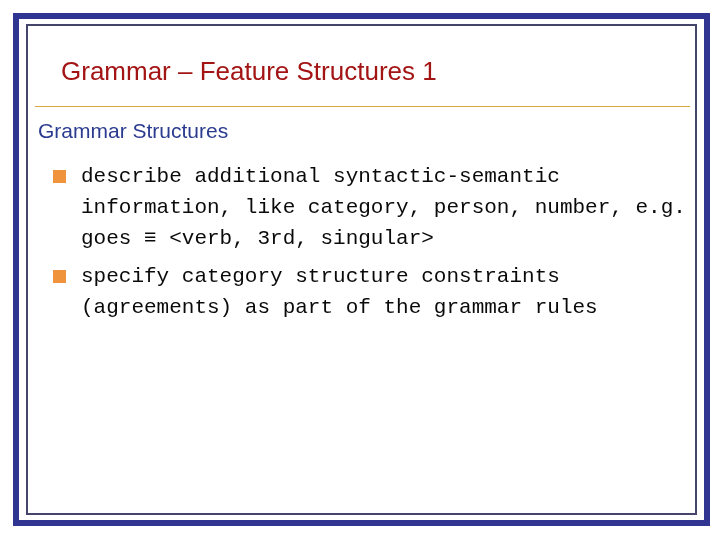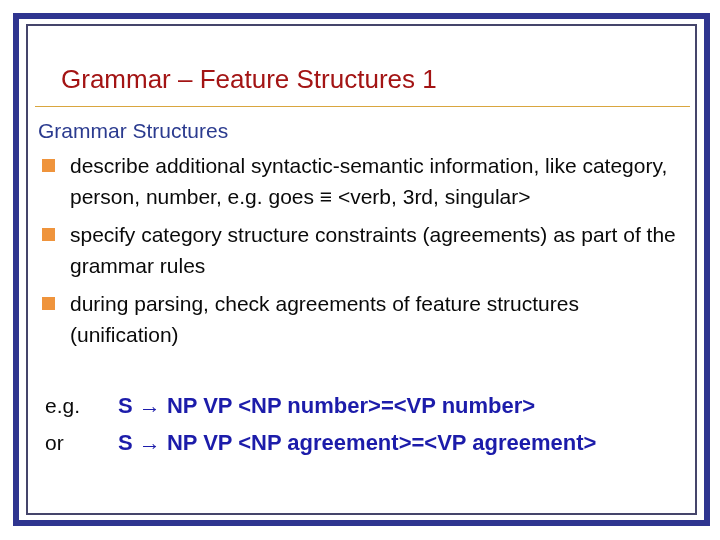--- a/index.html
+++ b/index.html
@@ -32,21 +32,21 @@
     border: 6px solid var(--border_navy);
   }
   .frame-inner {
     position: absolute;
     left: 26px; top: 24px;
     width: 671px; height: 491px;
     border: 2px solid var(--inner_line);
   }
   .slide-title {
     position: absolute;
-    left: 61px; top: 64px;
+    left: 61px; top: 56px;
     font-size: 26px;
     font-weight: normal;
     color: var(--title_red);
     margin: 0;
     white-space: nowrap;
   }
   .title-divider {
     position: absolute;
     left: 35px; top: 106px;
     width: 655px; height: 1px;
@@ -56,22 +56,23 @@
     position: absolute;
     left: 38px; top: 119px;
     font-size: 21px;
     color: var(--heading_blue);
     white-space: nowrap;
   }
   .bullet-list {
     position: absolute;
     left: 40px; top: 150px;
     width: 652px;
-    margin: 0; padding: 0;
+    margin: 11px; padding: 0;
     list-style: none;
+    font-family: Liberation Mono, monospace;
   }
   .bullet-item {
     display: flex;
     align-items: flex-start;
     margin: 0 0 7px 0;
   }
   .bullet-icon {
     flex: none;
     width: 13px; height: 13px;
     margin: 9px 15px 0 2px;
@@ -120,29 +121,15 @@
 
   <ul class="bullet-list">
     <li class="bullet-item">
       <span class="bullet-icon"></span>
       <span class="bullet-text">describe additional syntactic-semantic information, like category, person, number, e.g. goes ≡ &lt;verb, 3rd, singular&gt;</span>
     </li>
     <li class="bullet-item">
       <span class="bullet-icon"></span>
       <span class="bullet-text">specify category structure constraints (agreements) as part of the grammar rules</span>
     </li>
-    <li class="bullet-item">
-      <span class="bullet-icon"></span>
-      <span class="bullet-text">during parsing, check agreements of feature structures (unification)</span>
-    </li>
   </ul>
 
-  <div class="examples-block">
-    <div class="example-row">
-      <span class="example-label">e.g.</span>
-      <span class="example-rule">S → NP VP &lt;NP number&gt;=&lt;VP number&gt;</span>
-    </div>
-    <div class="example-row">
-      <span class="example-label">or</span>
-      <span class="example-rule">S → NP VP &lt;NP agreement&gt;=&lt;VP agreement&gt;</span>
-    </div>
-  </div>
 </div>
 
 </body></html>

